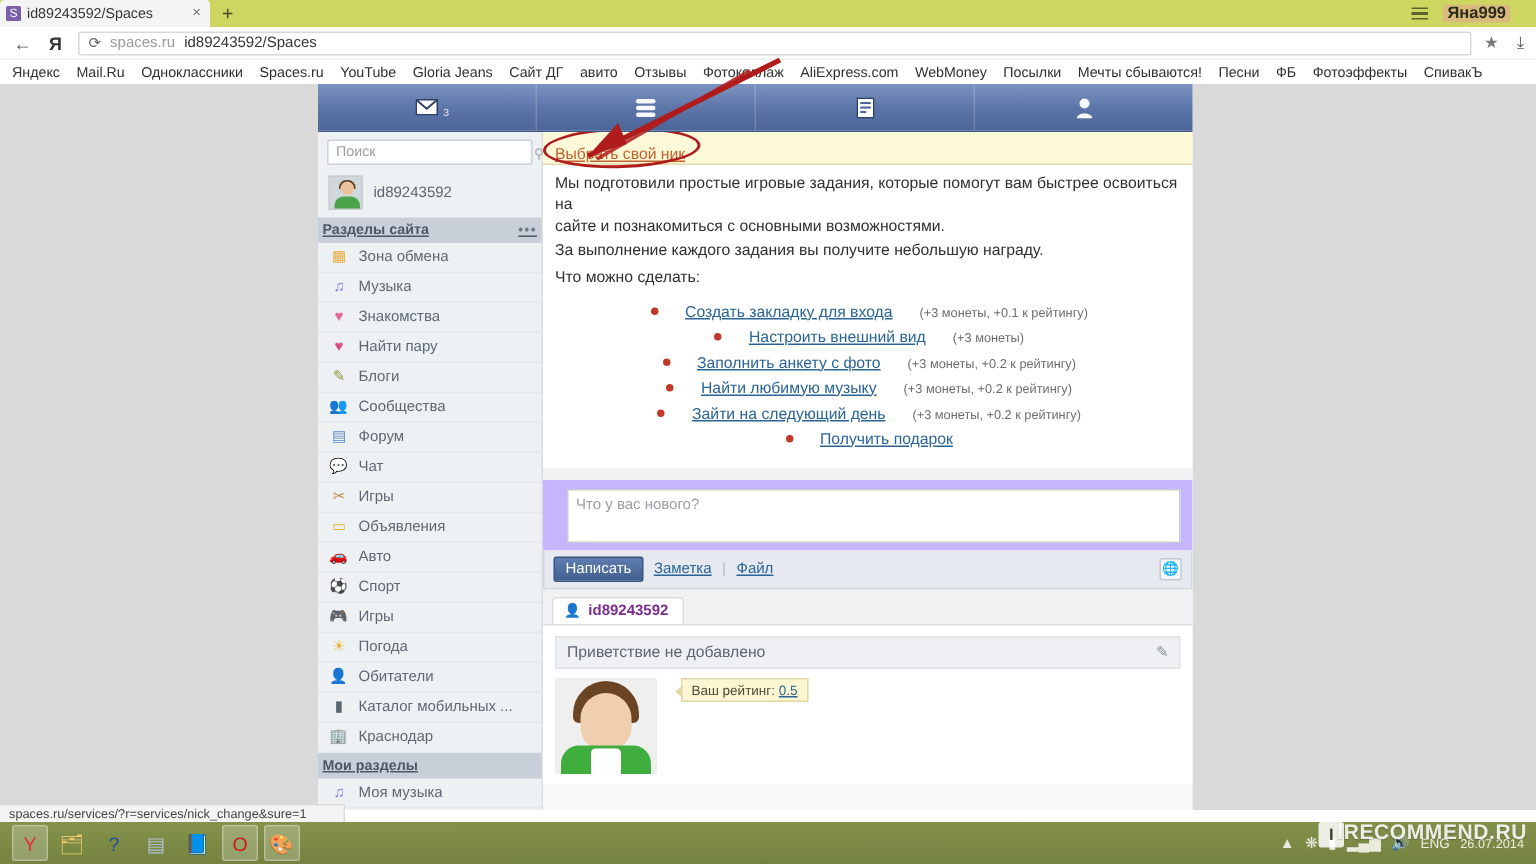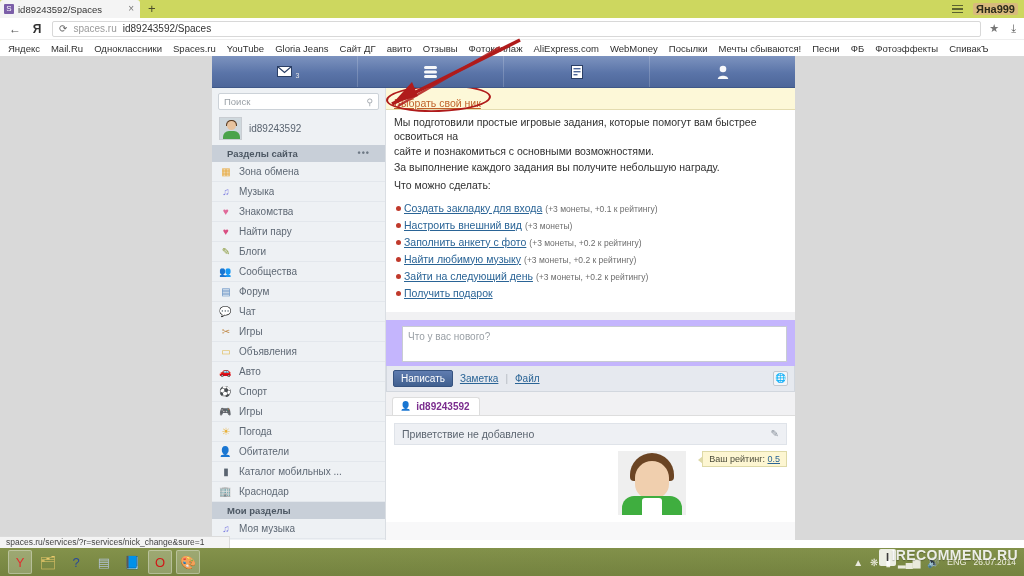--- a/index.html
+++ b/index.html
@@ -46,21 +46,21 @@
   .tab-title {
     font-size: 9.5px; color: #333; white-space: nowrap; overflow: hidden;
     text-overflow: ellipsis; flex: 1;
   }
   .tab-close { font-size: 10px; color: #777; flex: none; line-height: 1; }
   .tab-new {
     font-size: 13px; color: #4a4a2a; padding: 0 8px; line-height: 18px;
     font-weight: 300;
   }
   .tabstrip-right {
-    position: absolute; right: 0; top: 0; height: 18px;
+    position: absolute; right: 11px; top: 0; height: 18px;
     display: flex; align-items: center; gap: 10px; padding-right: 6px;
   }
   .hamburger { display:flex; flex-direction:column; gap:2px; width: 11px; }
   .hamburger i { display:block; height:1.4px; background:#5c6330; }
   .yandex-user {
     font-size: 11px; color: #2a2a1a; font-weight: bold;
     background: rgba(230,150,160,.45); padding: 0 3px; border-radius: 2px;
   }
 
   
@@ -123,21 +123,21 @@
   }
   .sp-nav-item:last-child { border-right: none; }
   .ico-white { fill: #fff; opacity: .95; }
   .badge {
     position: absolute; font-size: 7px; color: #e8e8e8;
     transform: translate(13px, 4px);
   }
 
   
   .sp-body { display: flex; height: 452px; }
-  .sidebar { width: 174px; background: #eef1f4; border-right: 1px solid #dadee3; }
+  .sidebar { width: 150px; background: #eef1f4; border-right: 1px solid #dadee3; }
   .search-wrap { padding: 5px 6px 4px 6px; }
   .search-box {
     height: 17px; background: #fff; border: 1px solid #ccd2d8;
     display: flex; align-items: center; padding: 0 5px; border-radius: 2px;
   }
   .search-box input {
     flex: 1; border: none; outline: none; font-size: 9.5px; color: #333;
     font-family: "Liberation Sans", sans-serif; background: transparent;
   }
   .search-box input::placeholder { color: #9aa0a6; }
@@ -150,21 +150,21 @@
     width: 23px; height: 23px; border: 1px solid #c9cdd2; background: #cfd8dd;
     position: relative; overflow: hidden; flex: none;
   }
   .user-ava .head { position:absolute; left:7px; top:3px; width:9px; height:9px; background:#e8c39e; border-radius:50%; }
   .user-ava .hair { position:absolute; left:6px; top:2px; width:11px; height:6px; background:#5a3c22; border-radius:5px 5px 0 0;}
   .user-ava .body { position:absolute; left:3px; top:13px; width:17px; height:10px; background:#4aa34a; border-radius:6px 6px 0 0;}
   .user-name { font-size: 10px; color: #5a6470; }
 
   .sec-head {
     background: #c8cfd8; color: #4c5763; font-size: 9.5px; font-weight: bold;
-    padding: 3px 15px; display: flex; align-items: flex-start; justify-content: space-between;
+    padding: 3px 3px; display: flex; align-items: flex-start; justify-content: space-between; text-decoration: underline;
   }
   .sec-dots { letter-spacing: 1px; color: #6d7884; font-size: 9px; }
 
   .menu-item {
     display: flex; align-items: center; gap: 7px;
     padding: 3px 6px 3px 8px; border-bottom: 1px solid #e3e7ec;
     font-size: 10px; color: #5e6874; height: 20px;
   }
   .menu-item .mi-ico {
     width: 12px; height: 12px; flex: none; display:flex;
@@ -188,21 +188,21 @@
   }
 
   .intro { padding: 6px 10px 4px 8px; background: #fff; }
   .intro p {
     font-size: 10.5px; color: #303030; line-height: 13.5px; margin-bottom: 2px;
   }
   .intro .q { margin-top: 5px; margin-bottom: 3px; }
 
   .tasks { padding: 2px 8px 8px 10px; background:#fff; }
   .task {
-    display: flex; align-items: baseline; gap: 3px; margin-bottom: 5px;
+    display: flex; align-items: baseline; gap: 18px; margin-bottom: 5px; justify-content: center;
   }
   .bullet { width: 5px; height: 5px; border-radius: 50%; flex: none; transform: translateY(-1px); }
   .task a {
     font-size: 10.5px; color: #2a6496; text-decoration: underline; white-space: nowrap;
   }
   .task .rew { font-size: 8.5px; color: #6d6d6d; white-space: nowrap; }
 
   .divider-gap { height: 8px; background: #f1f1f3; }
 
   
@@ -242,21 +242,21 @@
   }
   .ptab .pico { font-size: 9px; color: #4aa34a; }
 
   .profile-panel { background: #fff; border-top: 1px solid #ddd; padding: 7px 8px; }
   .greeting {
     background: #eef0f4; border: 1px solid #dfe3e9; padding: 4px 7px;
     display: flex; align-items: center; font-size: 10.5px; color: #5c6570;
   }
   .greeting .pencil { margin-left: auto; font-size: 10px; color: #8b939d; }
 
-  .profile-row { display: flex; gap: 10px; margin-top: 6px; justify-content: flex-end; }
+  .profile-row { display: flex; gap: 10px; margin-top: 6px; }
   .big-ava {
     width: 68px; height: 64px; background: #efefef; position: relative; overflow: hidden; flex:none;
   }
   .big-ava .bhair { position:absolute; left:12px; top:2px; width:44px; height:28px; background:#6b4423; border-radius:22px 22px 4px 4px; }
   .big-ava .bface { position:absolute; left:17px; top:10px; width:34px; height:38px; background:#f0cfae; border-radius:17px 17px 15px 15px; }
   .big-ava .bbody { position:absolute; left:4px; top:45px; width:60px; height:22px; background:#3fae3f; border-radius:12px 12px 0 0; }
   .big-ava .bneck { position:absolute; left:26px; top:43px; width:16px; height:10px; background:#f0cfae; }
   .big-ava .bshirt { position:absolute; left:24px; top:47px; width:20px; height:20px; background:#fff; border-radius: 3px; }
 
   .rating-chip {

